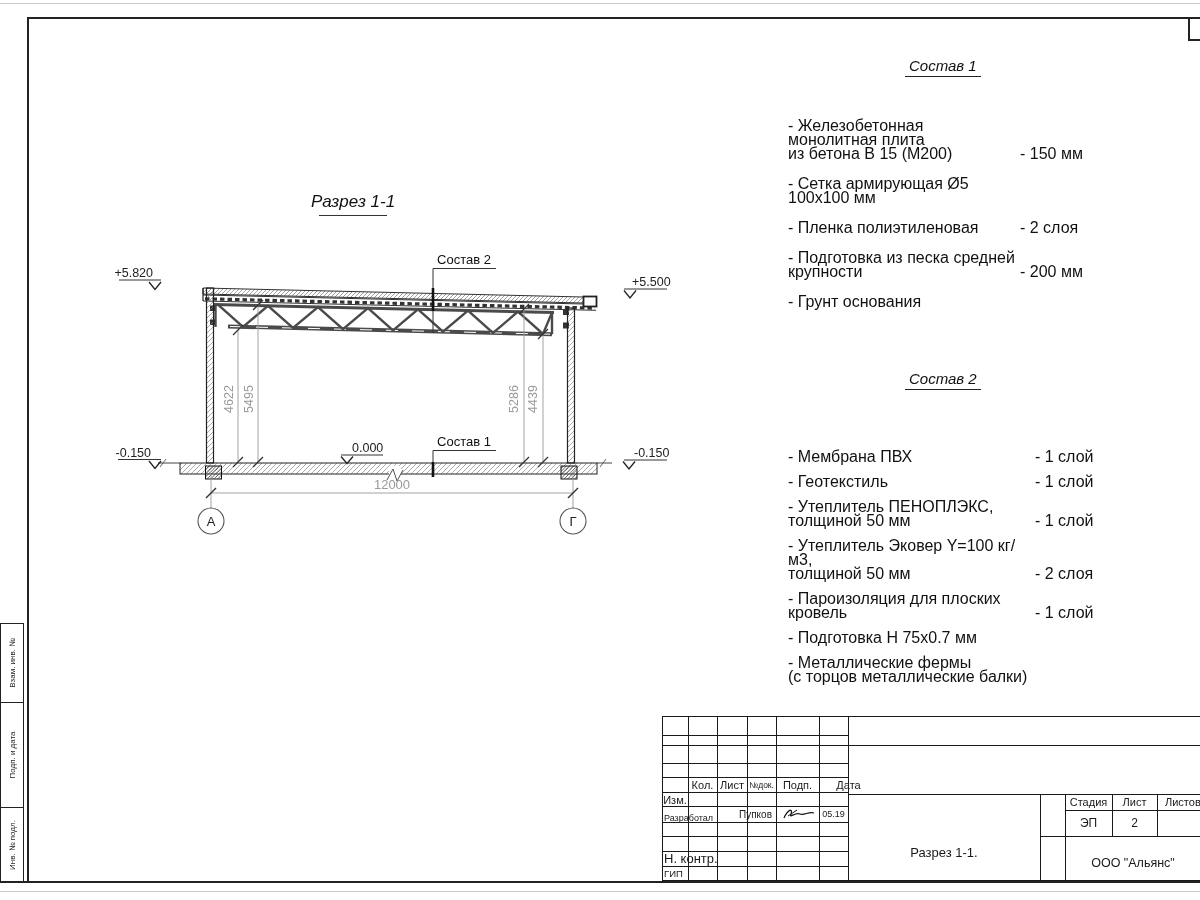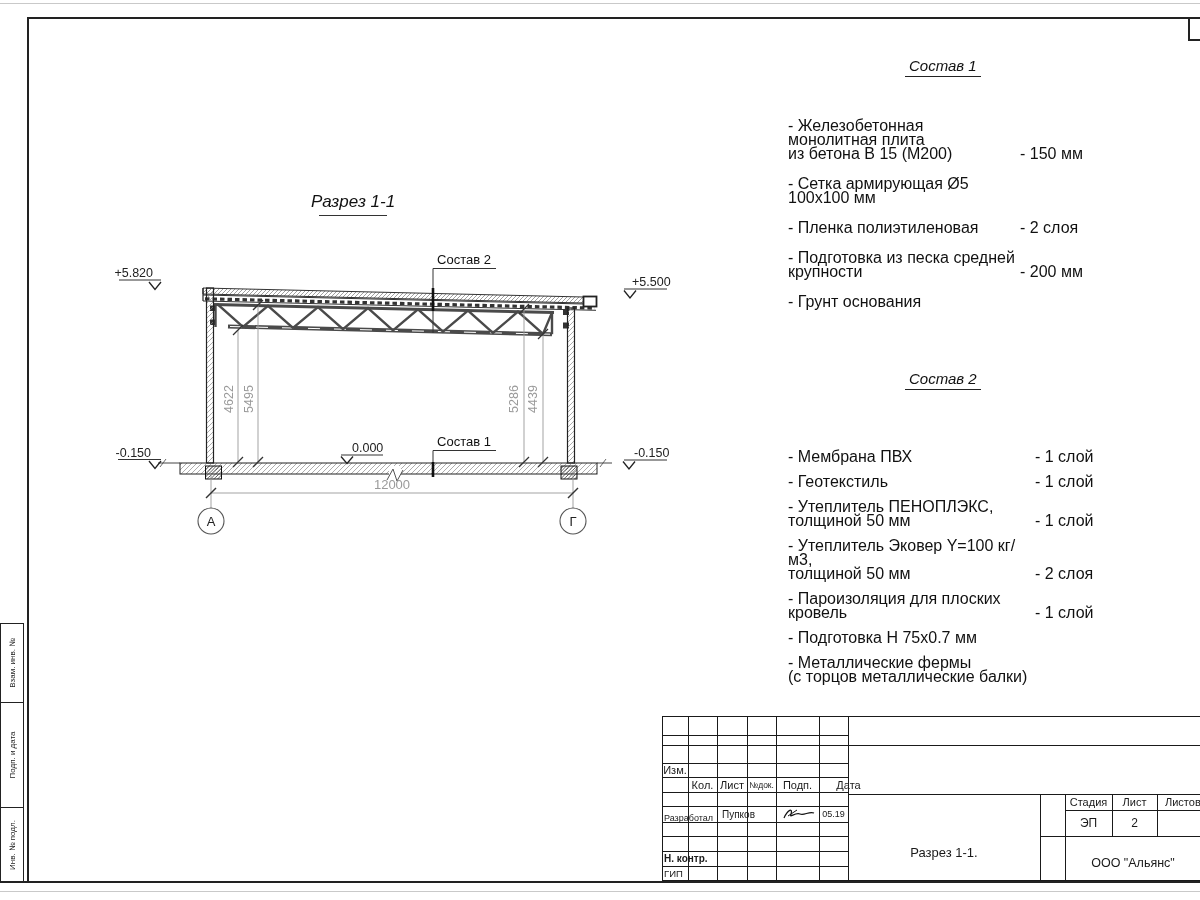--- a/index.html
+++ b/index.html
@@ -270,37 +270,37 @@
   <div class="vline" style="left:55px;top:0;height:165px;"></div>
   <div class="vline" style="left:85px;top:0;height:165px;"></div>
   <div class="vline" style="left:114px;top:0;height:165px;"></div>
   <div class="vline" style="left:157px;top:0;height:165px;"></div>
   <div class="vline" style="left:186px;top:0;height:165px;"></div>
   <div class="vline" style="left:378px;top:78px;height:87px;"></div>
   <div class="vline" style="left:403px;top:78px;height:87px;"></div>
   <div class="vline" style="left:450px;top:78px;height:42px;"></div>
   <div class="vline" style="left:495px;top:78px;height:42px;"></div>
 
-  <div class="tb-cell" style="left:0;top:46px;width:26px;height:15px;">Изм.</div>
+  <div class="tb-cell" style="left:0;top:76px;width:26px;height:15px;">Изм.</div>
   <div class="tb-cell" style="left:26px;top:61px;width:29px;height:15px;">Кол.</div>
   <div class="tb-cell" style="left:55px;top:61px;width:30px;height:15px;">Лист</div>
   <div class="tb-cell" style="left:85px;top:61px;width:29px;height:15px;font-size:8.5px;">№док.</div>
   <div class="tb-cell" style="left:114px;top:61px;width:43px;height:15px;">Подп.</div>
   <div class="tb-cell" style="left:172px;top:61px;width:29px;height:15px;">Дата</div>
 
   <div class="tb-cell tb-left" style="left:0;top:94px;width:55px;height:16px;font-size:9px;">Разработал</div>
-  <div class="tb-cell tb-left" style="left:55px;top:90px;width:59px;height:16px;font-size:10px;padding-left:5px;">Пупков</div>
+  <div class="tb-cell tb-left" style="left:55px;top:90px;width:59px;height:16px;font-size:10px;padding-left:22px;">Пупков</div>
   <div class="tb-cell" style="left:114px;top:90px;width:43px;height:16px;">
     <svg width="38" height="14" viewBox="0 0 38 14">
       <path d="M5,11 C9,2 14,1 12,7 C10,12 16,5 21,7 C25,9 30,4 35,6" stroke="#111" fill="none" stroke-width="1.2"></path>
       <path d="M9,9 L18,3" stroke="#111" fill="none" stroke-width="1"></path>
     </svg>
   </div>
   <div class="tb-cell" style="left:157px;top:90px;width:29px;height:16px;font-size:9px;">05.19</div>
-  <div class="tb-cell tb-left" style="left:0;top:135px;width:55px;height:15px;font-size:10px;font-weight:bold;">Н. контр.</div>
+  <div class="tb-cell tb-left" style="left:0;top:135px;width:55px;height:15px;font-size:13px;">Н. контр.</div>
   <div class="tb-cell tb-left" style="left:0;top:150px;width:55px;height:14px;font-size:9.5px;">ГИП</div>
 
   <div class="tb-cell" style="left:403px;top:78px;width:47px;height:16px;">Стадия</div>
   <div class="tb-cell" style="left:450px;top:78px;width:45px;height:16px;">Лист</div>
   <div class="tb-cell" style="left:495px;top:78px;width:60px;height:16px;justify-content:flex-start;padding-left:8px;">Листов</div>
   <div class="tb-cell" style="left:403px;top:94px;width:47px;height:26px;font-size:12px;">ЭП</div>
   <div class="tb-cell" style="left:450px;top:94px;width:45px;height:26px;font-size:12px;">2</div>
 
   <div class="tb-cell" style="left:186px;top:126px;width:192px;height:20px;font-size:13px;">Разрез 1-1.</div>
   <div class="tb-cell" style="left:403px;top:137px;width:136px;height:20px;font-size:12.5px;">ООО "Альянс"</div>

